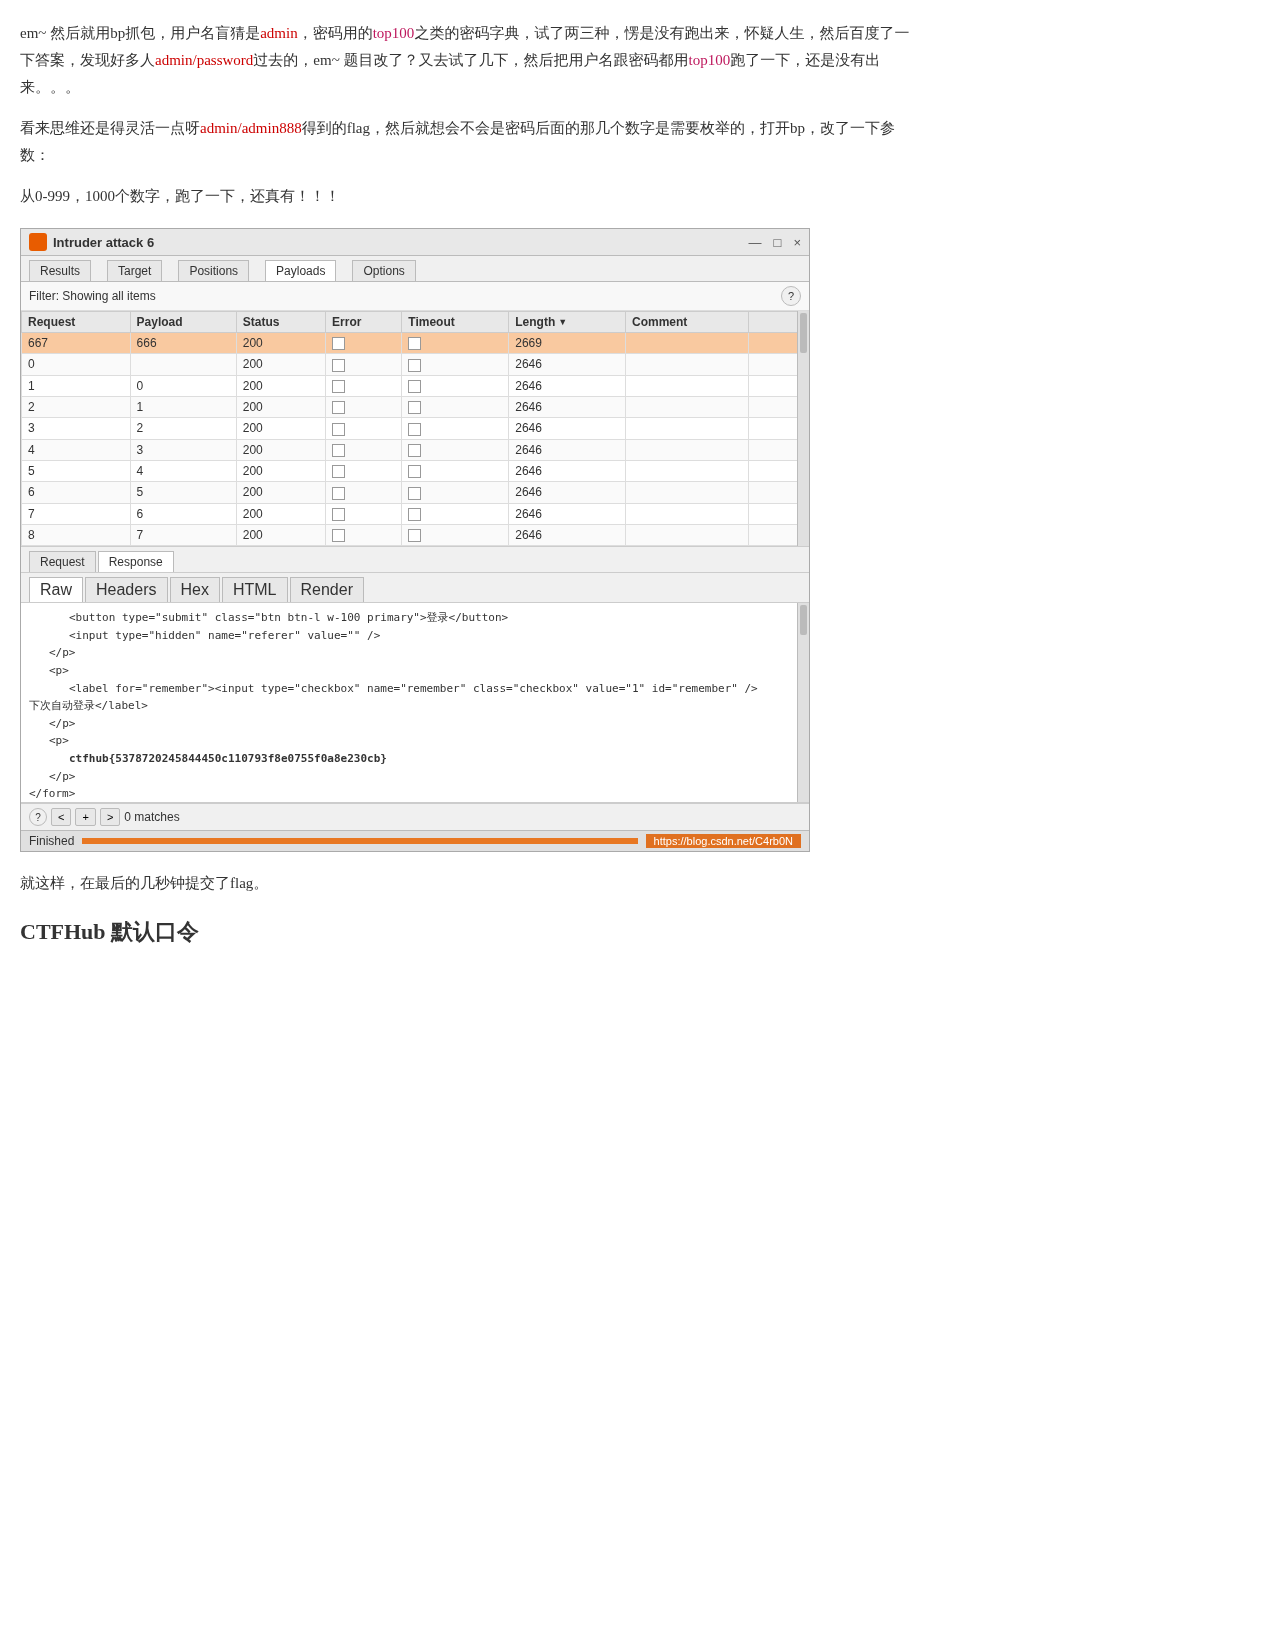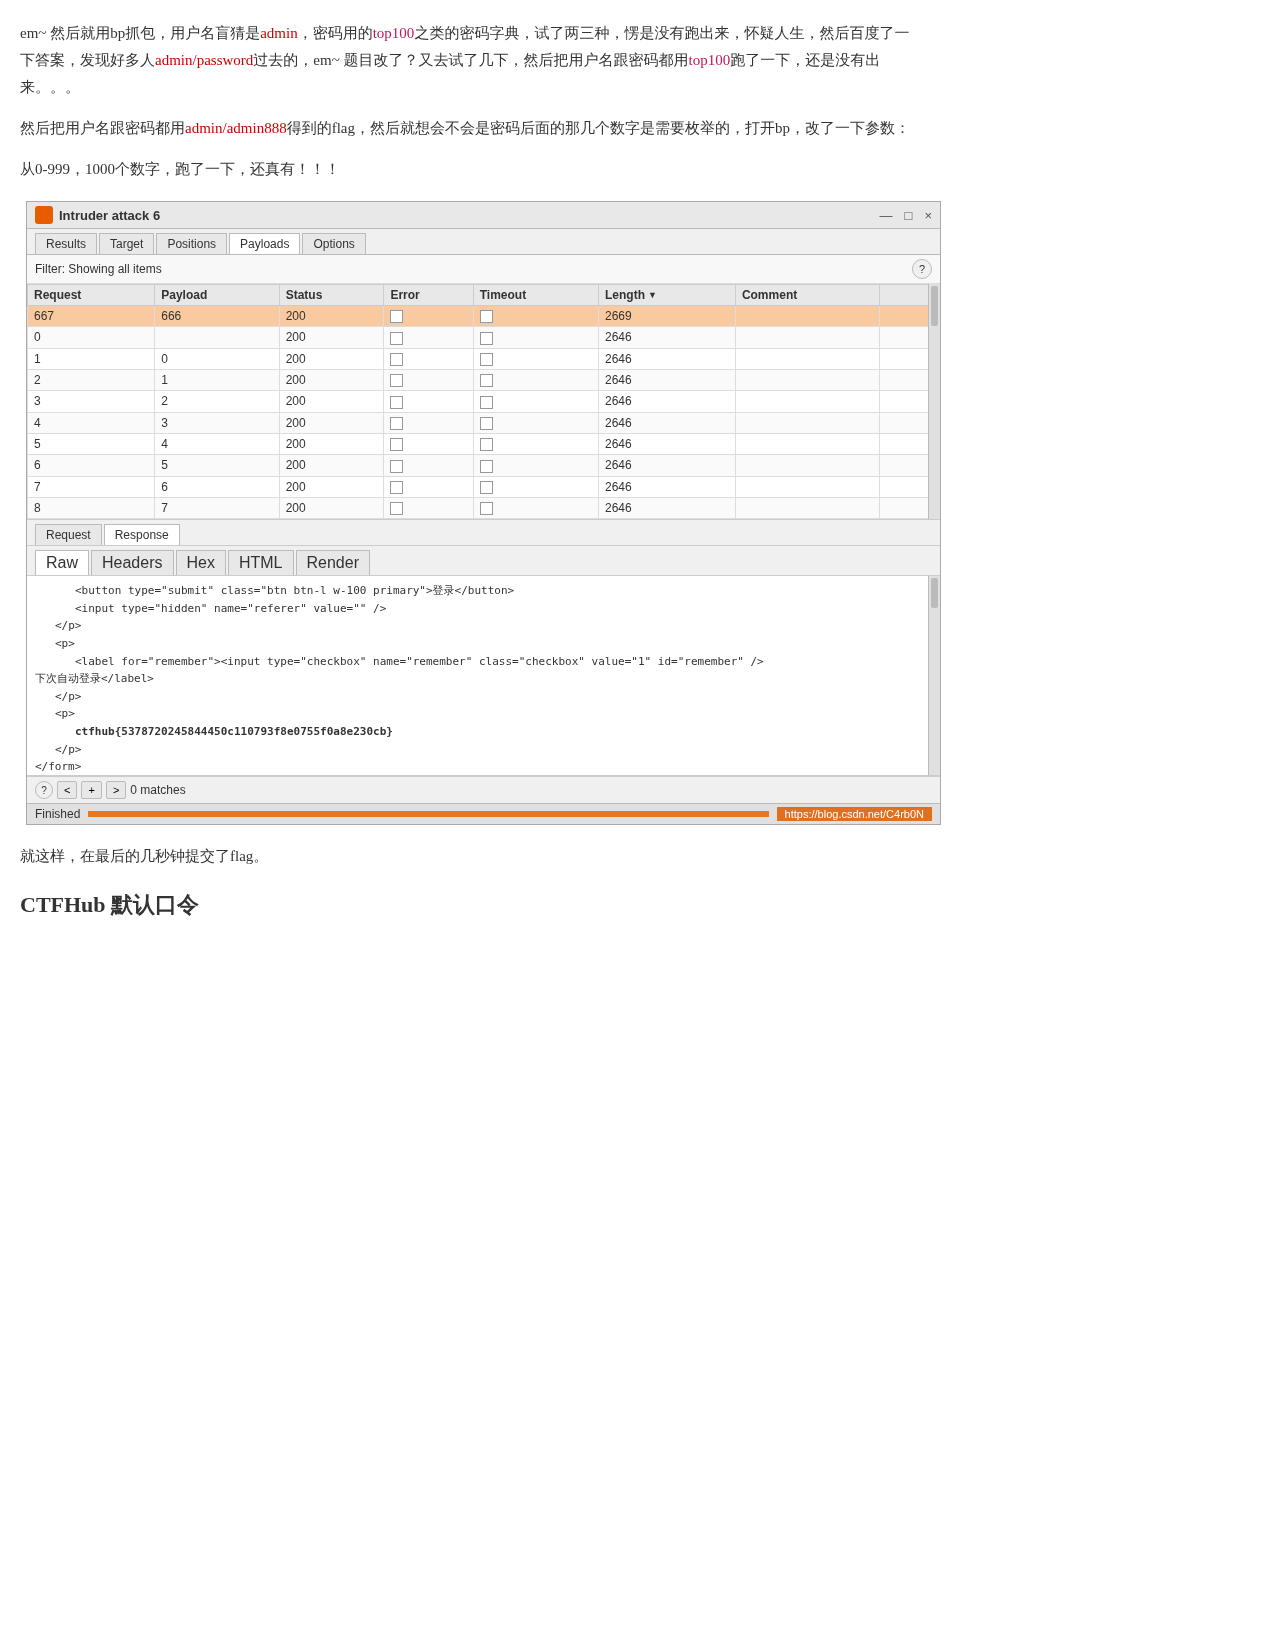--- a/index.html
+++ b/index.html
@@ -28,22 +28,22 @@
       font-size: 22px;
       font-weight: bold;
       margin-top: 20px;
       margin-bottom: 10px;
     }
 
     
     .burp-window {
       border: 1px solid #aaa;
       background: #f0f0f0;
-      margin: 18px 6px;
-      width: 915px;
+      margin: 18px 0;
+      width: 790px;
       font-family: Arial, sans-serif;
       font-size: 12px;
     }
     .burp-titlebar {
       background: #e8e8e8;
       border-bottom: 1px solid #bbb;
       padding: 4px 8px;
       display: flex;
       align-items: center;
       justify-content: space-between;
@@ -70,21 +70,21 @@
     .burp-menubar {
       display: flex;
       gap: 16px;
       padding: 3px 8px;
       border-bottom: 1px solid #bbb;
       font-size: 12px;
     }
     .burp-tabs {
       display: flex;
       padding: 4px 8px 0;
-      gap: 2px;
+      gap: 16px;
       border-bottom: 1px solid #bbb;
     }
     .burp-tab {
       padding: 3px 10px;
       border: 1px solid #bbb;
       border-bottom: none;
       background: #e8e8e8;
       cursor: pointer;
       font-size: 12px;
     }
@@ -294,21 +294,21 @@
 </head>
 <body>
 
 <div class="page-content">
 
   <p class="text-block">
     <span>em~ 然后就用bp抓包，用户名盲猜是</span><span class="highlight-red">admin</span><span>，密码用的</span><span class="highlight-orange">top100</span><span>之类的密码字典，试了两三种，愣是没有跑出来，怀疑人生，然后百度了一下答案，发现好多人</span><span class="highlight-red">admin/password</span><span>过去的，em~ 题目改了？又去试了几下，然后把用户名跟密码都用</span><span class="highlight-orange">top100</span><span>跑了一下，还是没有出来。。。</span>
   </p>
 
   <p class="text-block">
-    <span>然后把用户名跟密码都用</span><span class="highlight-red">admin/admin888</span><span>得到的flag，然后就想会不会是密码后面的那几个数字是需要枚举的，打开bp，改了一下参数：</span>
+    <span>看来思维还是得灵活一点呀</span><span class="highlight-red">admin/admin888</span><span>得到的flag，然后就想会不会是密码后面的那几个数字是需要枚举的，打开bp，改了一下参数：</span>
   </p>
 
 
   <p class="text-block">从0-999，1000个数字，跑了一下，还真有！！！</p>
 
   <div class="burp-window">
 
     <div class="burp-titlebar">
       <div class="burp-titlebar-left">
         <span class="burp-logo"></span>

